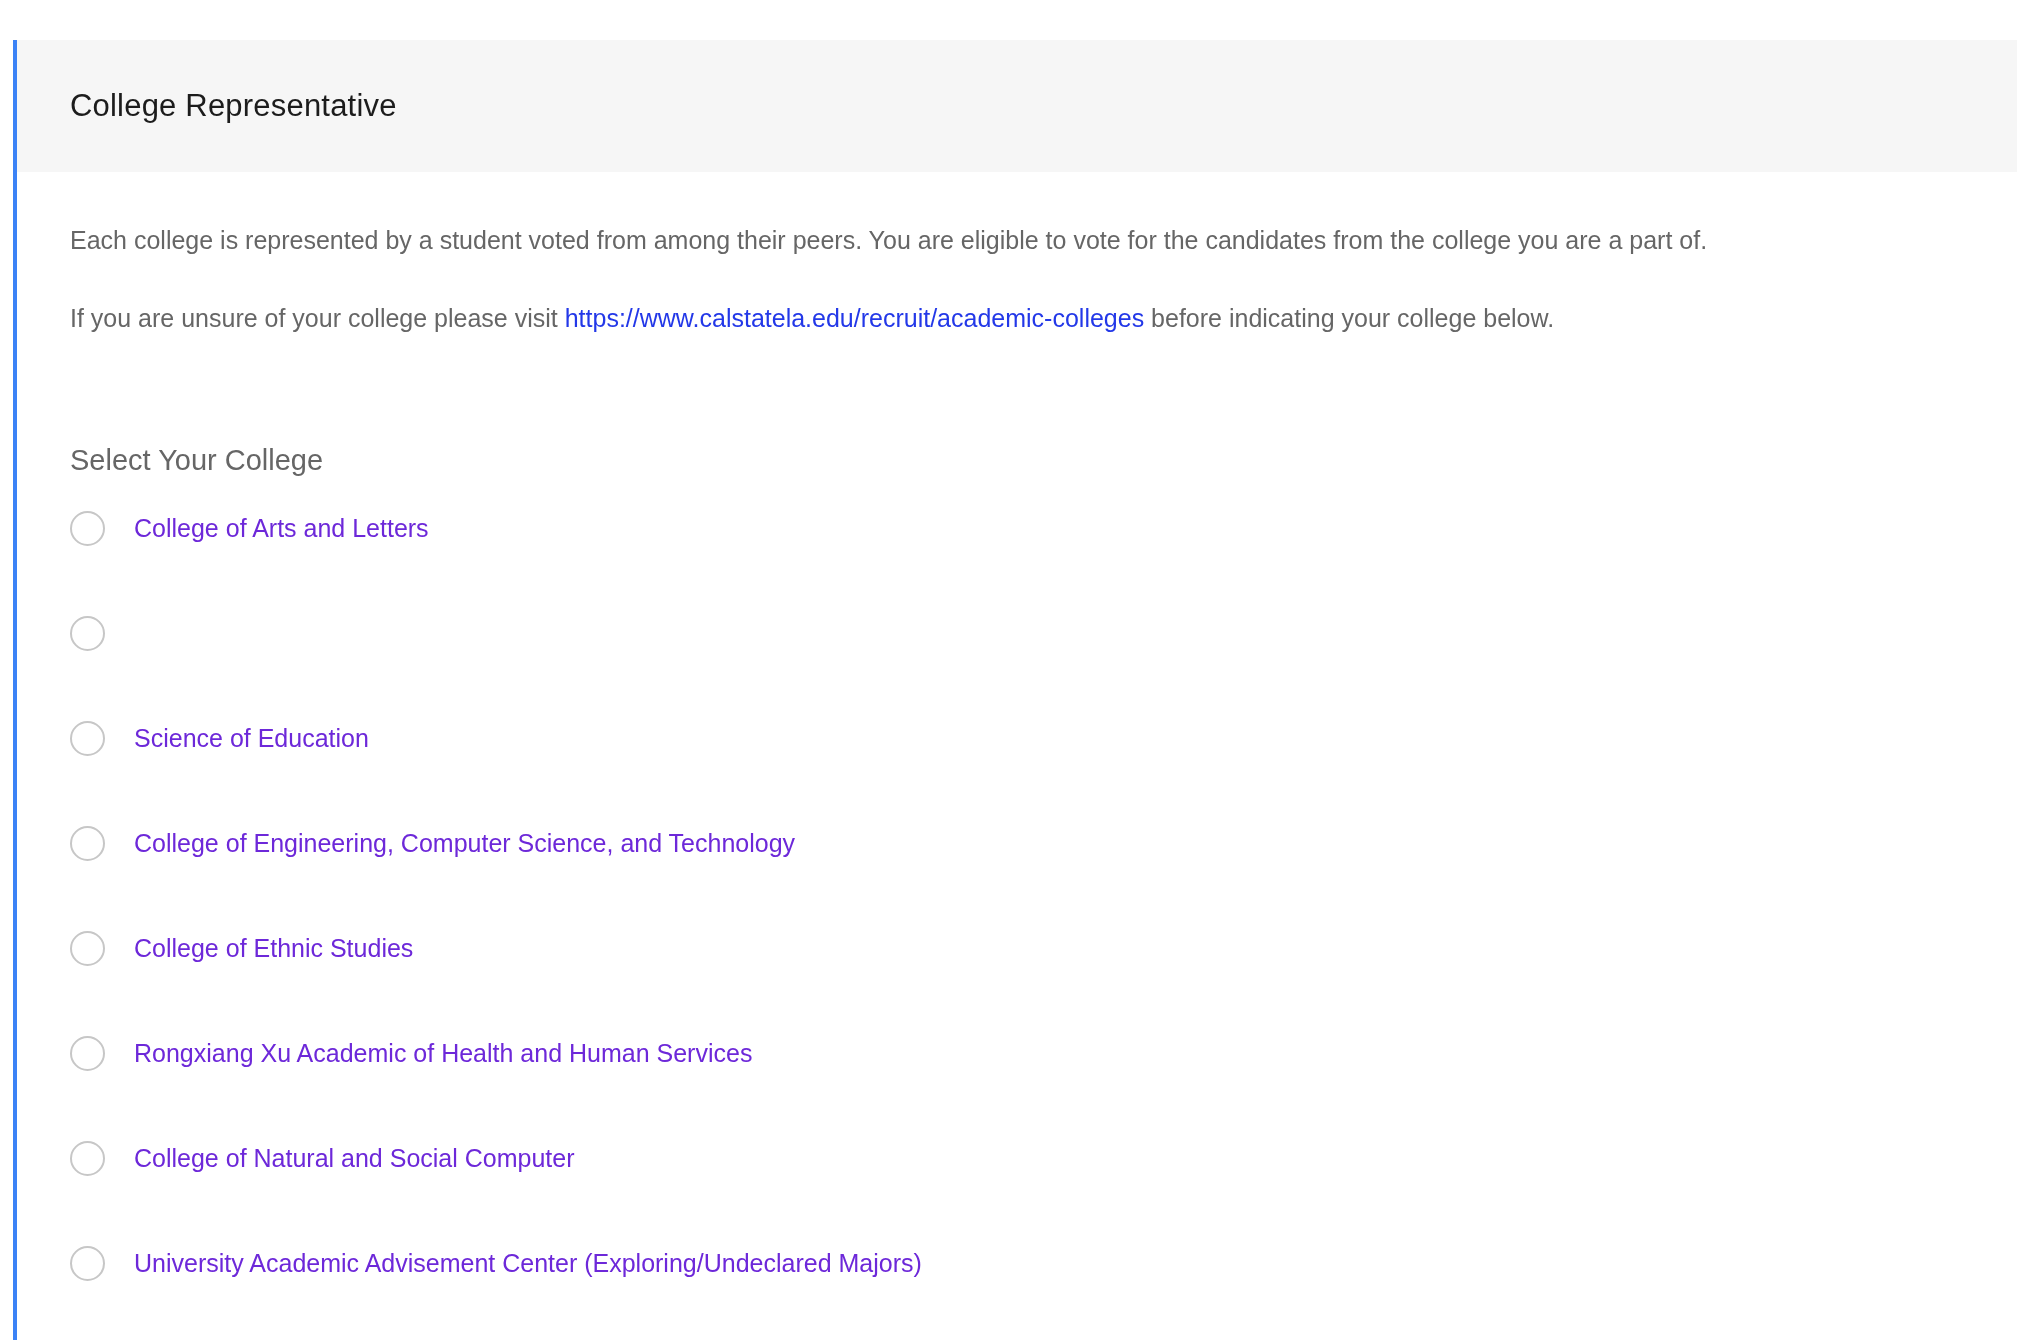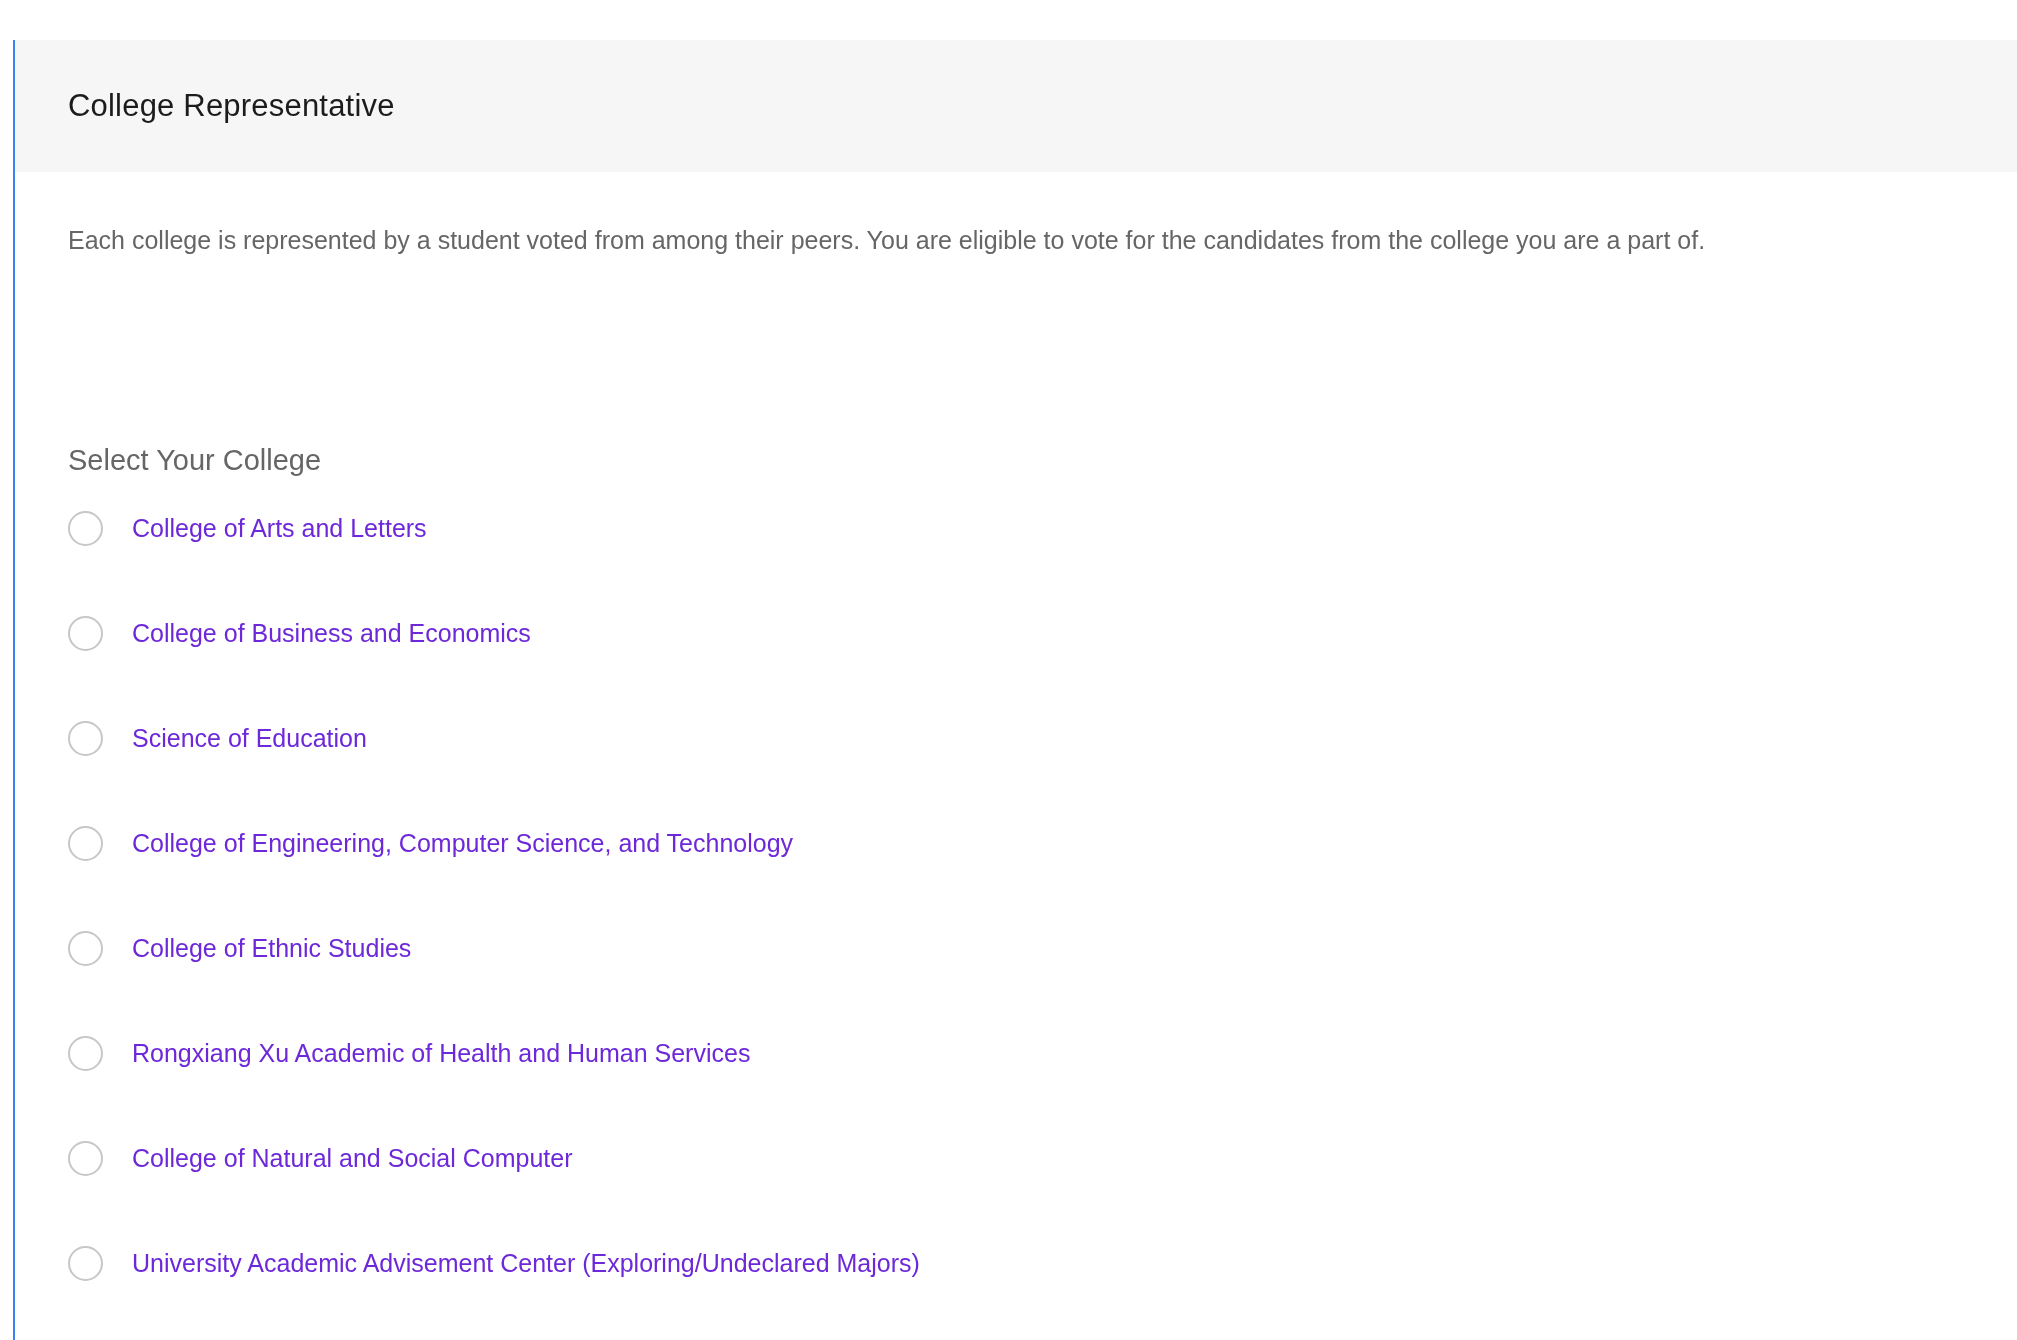--- a/index.html
+++ b/index.html
@@ -10,21 +10,21 @@
     font-family: "Liberation Sans", sans-serif;
     overflow: hidden;
   }
   .question-card {
     position: absolute;
     left: 13px;
     top: 40px;
     right: 0;
     bottom: 0;
     background: #ffffff;
-    border-left: 2px solid #3b82f6;
+    border-left: 4px solid #3b82f6;
   }
   .question-header {
     position: absolute;
     top: 0;
     left: 0;
     right: 0;
     height: 132px;
     background: #f6f6f6;
     display: flex;
     align-items: center;
@@ -92,31 +92,33 @@
 <body>
 
 <div class="question-card">
 
   <div class="question-header">
     <div class="question-title">College Representative</div>
   </div>
 
   <div class="intro-paragraph p1">Each college is represented by a student voted from among their peers. You are eligible to vote for the candidates from the college you are a part of.</div>
 
+  <div class="intro-paragraph p2">
+    <span>If you are unsure of your college please visit </span><a class="college-link">https://www.calstatela.edu/recruit/academic-colleges</a><span> before indicating your college below.</span>
+  </div>
 
   <div class="select-label">Select Your College</div>
 
   <div class="radio-group" id="radio-group">
       <div class="radio-option-row">
         <span class="radio-circle"></span>
         <span class="radio-option-label">College of Arts and Letters</span>
       </div>
       <div class="radio-option-row">
         <span class="radio-circle"></span>
-        <span class="radio-option-label">College of Business and Economics</span>
       </div>
       <div class="radio-option-row">
         <span class="radio-circle"></span>
         <span class="radio-option-label">Science of Education</span>
       </div>
       <div class="radio-option-row">
         <span class="radio-circle"></span>
         <span class="radio-option-label">College of Engineering, Computer Science, and Technology</span>
       </div>
       <div class="radio-option-row">

